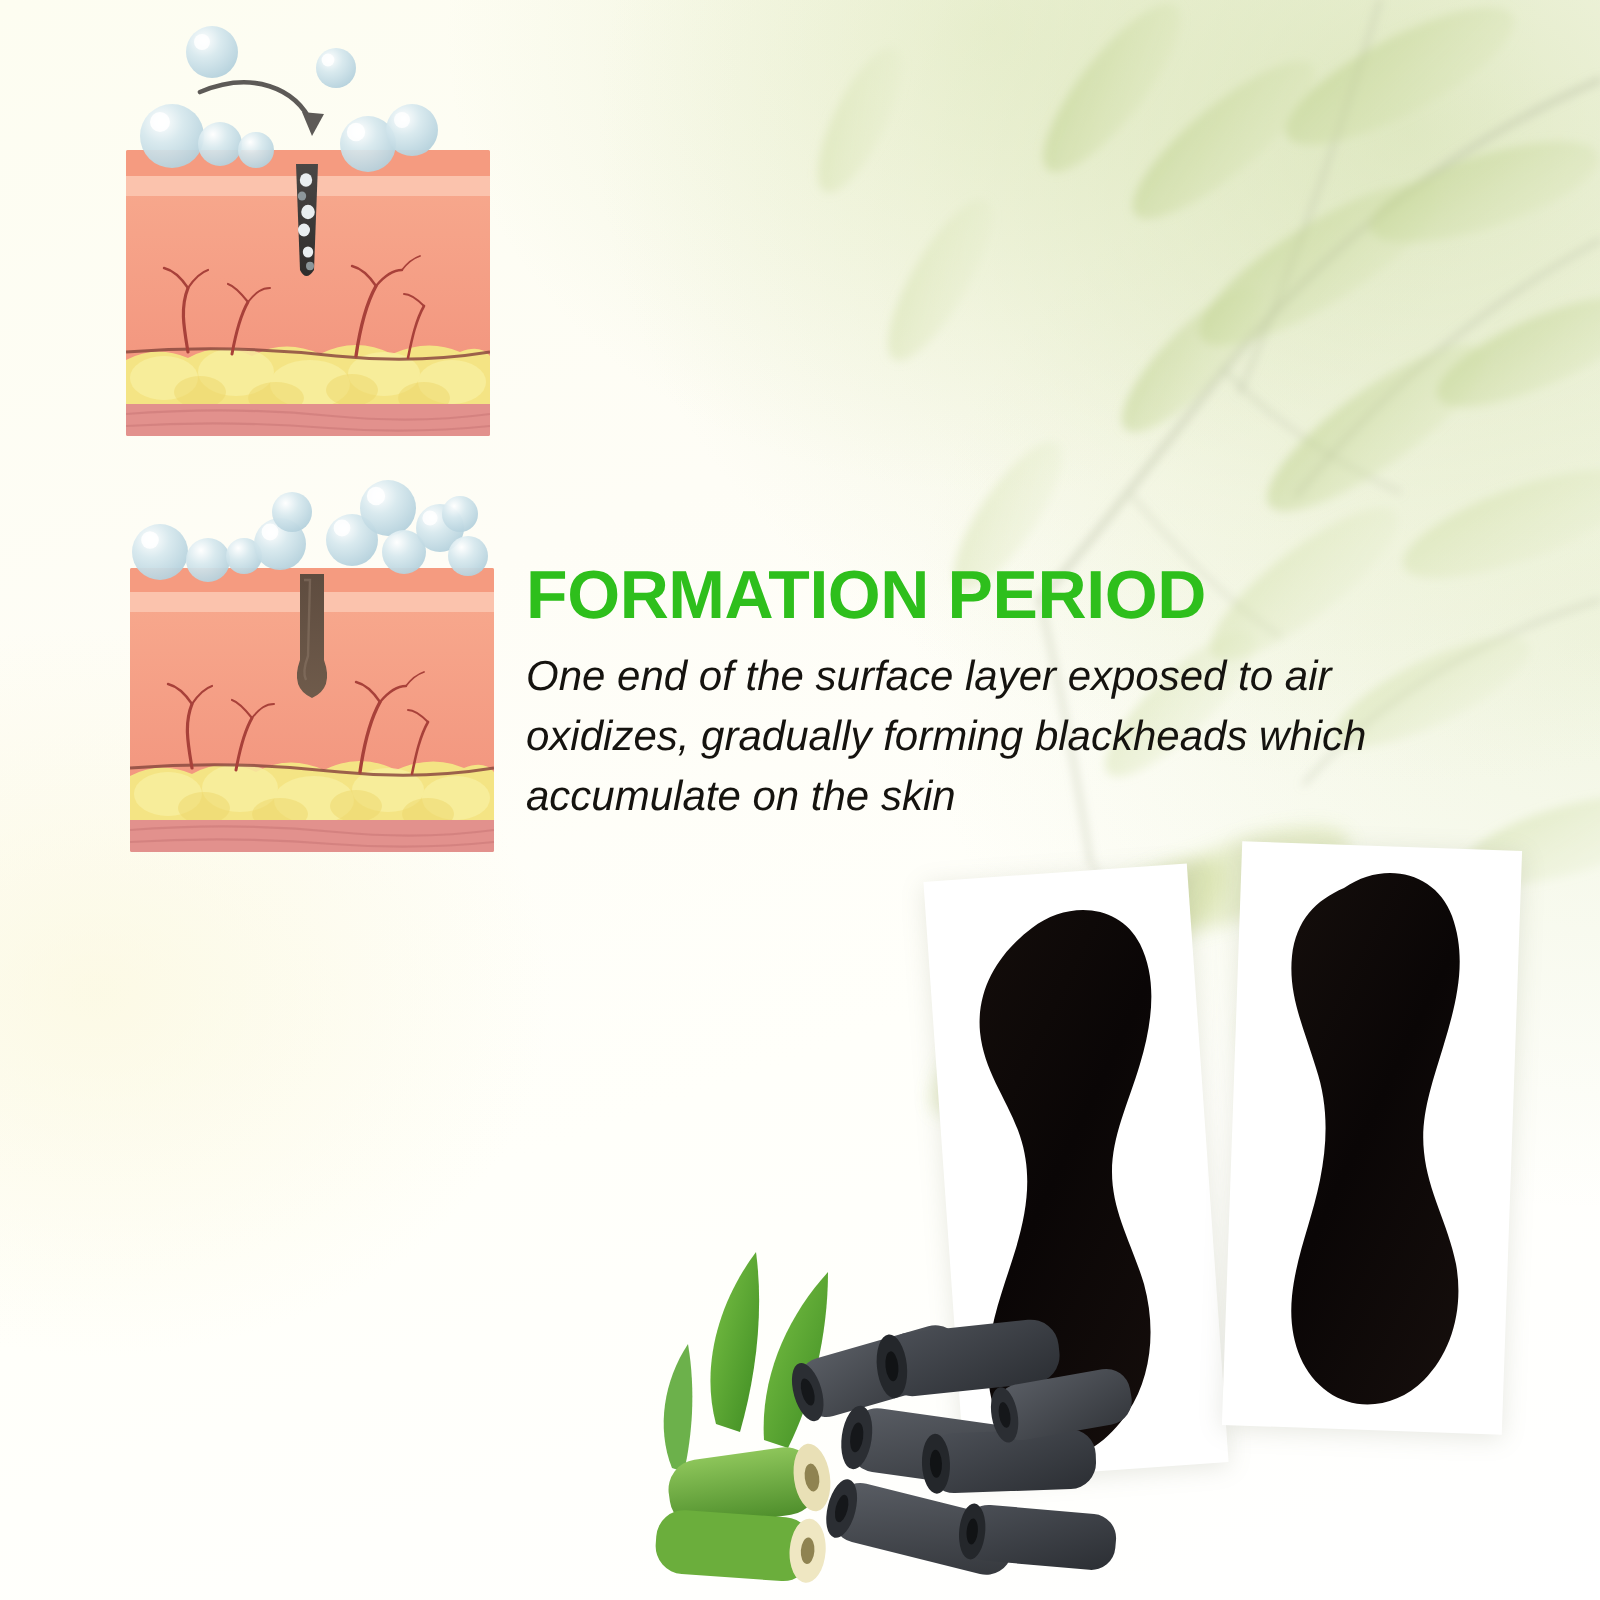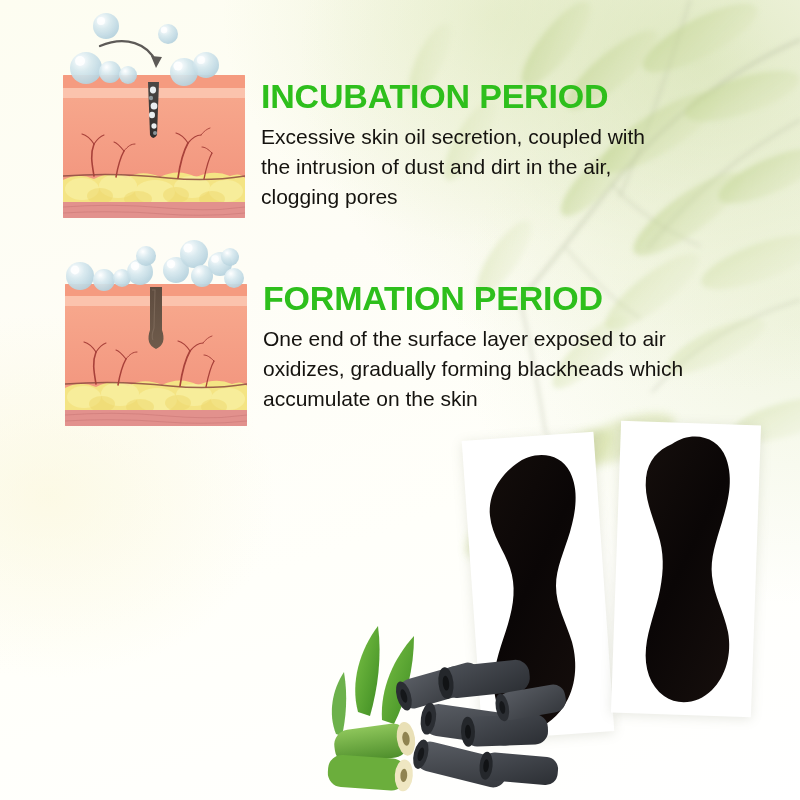--- a/index.html
+++ b/index.html
@@ -46,21 +46,21 @@
     white-space: nowrap;
   }
   .body-text {
     margin: 6px 0 0 0;
     font-family: "Liberation Sans", sans-serif;
     font-size: 21px;
     line-height: 30px;
     color: #15130f;
     max-width: 400px;
   }
-  .body-text.wide { max-width: 446px; }
+  .body-text.wide { max-width: 446px; font-style: italic; }
 
   
   .product-zone { position: absolute; }
   .backing-paper {
     position: absolute;
     background: #ffffff;
     box-shadow: 0 2px 12px rgba(120,125,100,0.18);
   }
   .strip-svg { position: absolute; }
   .charcoal-zone { position: absolute; }
@@ -231,24 +231,20 @@
         <circle cx="24" cy="59" r="5" fill="#ffffff" opacity="0.88"></circle>
         <circle cx="54" cy="70" r="11" fill="url(#bub1)"></circle>
         <circle cx="72" cy="73" r="9" fill="url(#bub1)"></circle>
         <circle cx="128" cy="70" r="14" fill="url(#bub1)"></circle>
         <circle cx="122" cy="64" r="4.6" fill="#ffffff" opacity="0.88"></circle>
         <circle cx="150" cy="63" r="13" fill="url(#bub1)"></circle>
         <circle cx="145" cy="58" r="4" fill="#ffffff" opacity="0.8"></circle>
       </g>
     </svg>
 
-    <div class="text-col" style="left:261px; top:76px; width:420px;">
-      <h2 class="heading">INCUBATION PERIOD</h2>
-      <p class="body-text">Excessive skin oil secretion, coupled with the intrusion of dust and dirt in the air, clogging pores</p>
-    </div>
   </div>
 
   <div class="section" style="left:2px; top:232px; width:800px; height:204px;">
 
     <svg class="diagram" style="left:56px; top:0px;" width="196" height="202" viewBox="0 0 196 202">
       <defs>
         <linearGradient id="derm2" x1="0" y1="0" x2="0" y2="1">
           <stop offset="0%" stop-color="#f8ab8f"></stop>
             <stop offset="100%" stop-color="#f1907a"></stop>
         </linearGradient>

